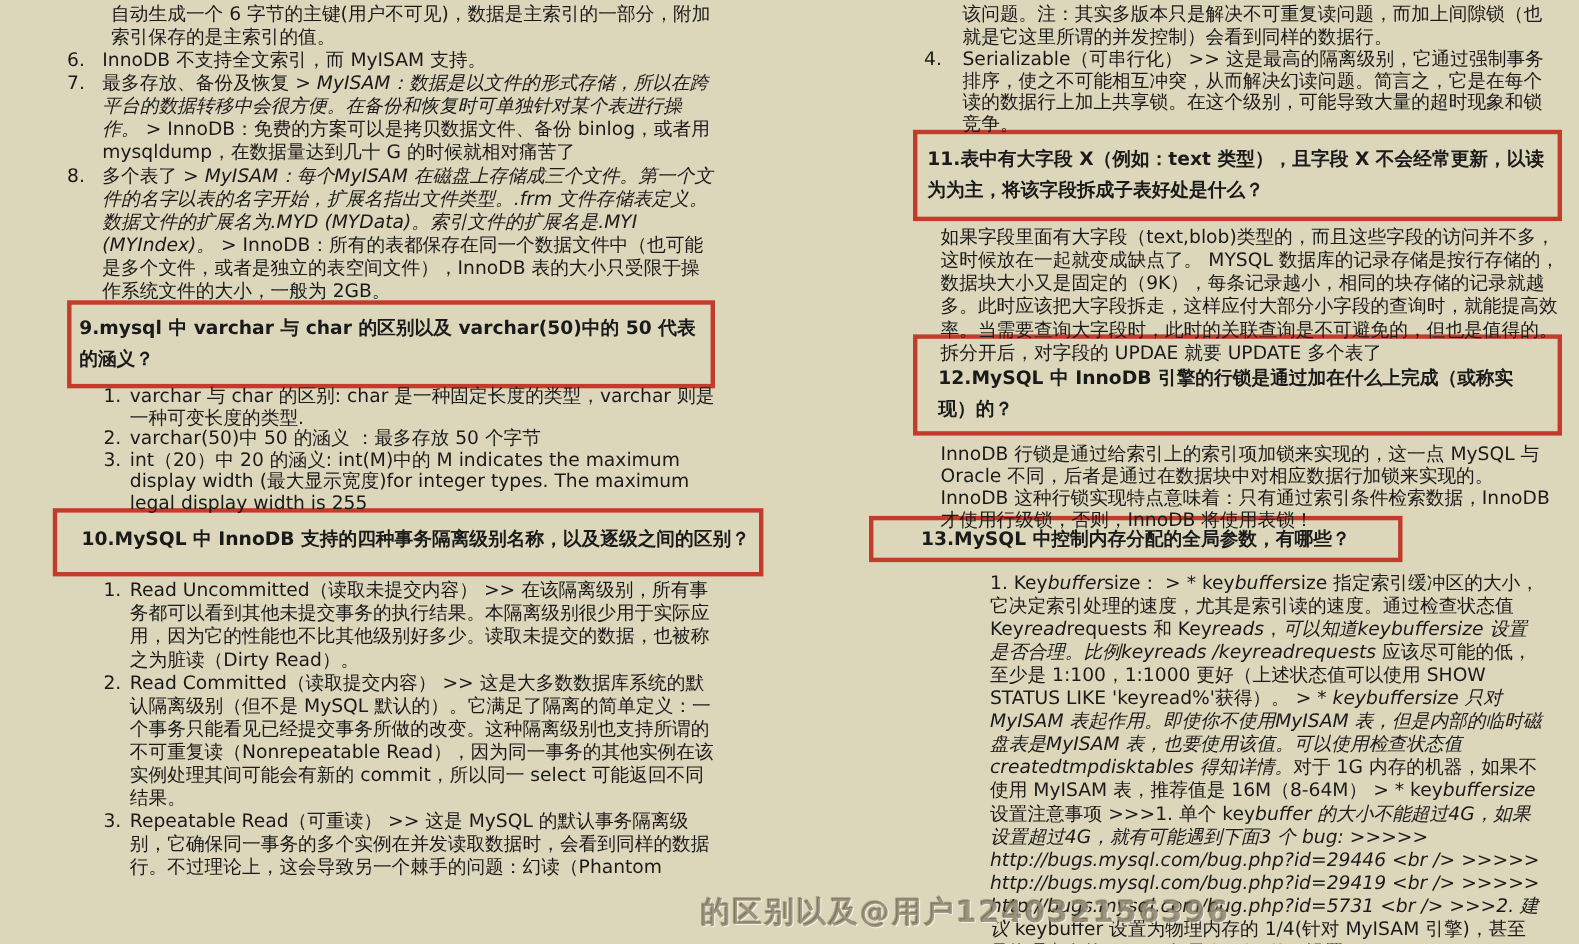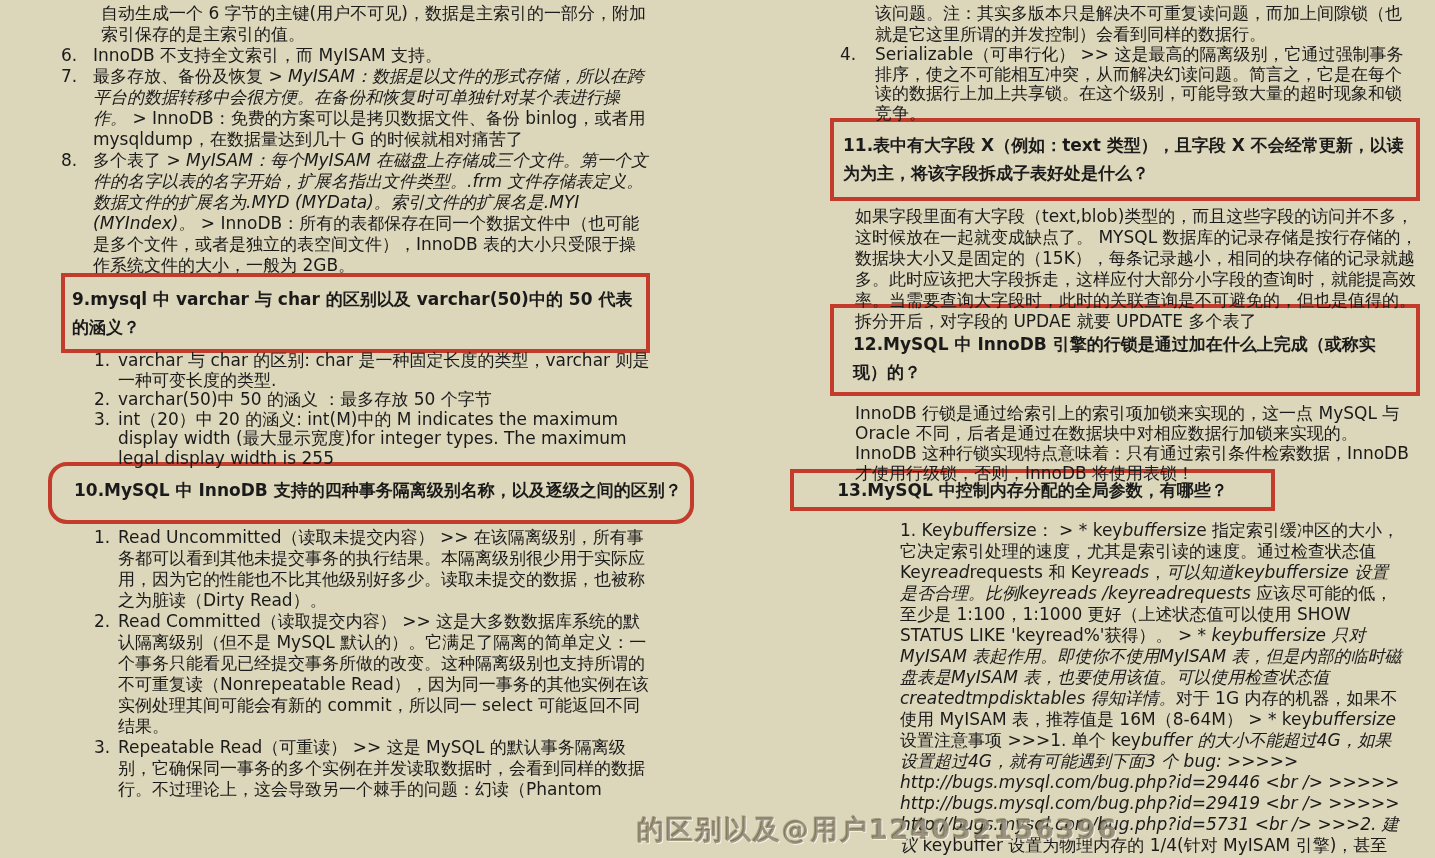--- a/index.html
+++ b/index.html
@@ -24,21 +24,21 @@
 
   
   .redbox{
     border:4px solid #c33b2b;
     background:transparent;
     font-weight:bold;
     line-height:28px;
     box-sizing:border-box;
   }
   .rb9{margin-top:-3px;padding:8px 8px 8px 7px;width:589px;}
-  .rb10{margin-top:-6px;margin-left:-13px;width:646px;padding:10px 8px 16px 22px;border-radius:19px;}
+  .rb10{margin-top:-6px;margin-left:-13px;width:646px;padding:10px 8px 16px 22px;}
   .rb11{margin-top:-5px;margin-left:-8px;width:590px;padding:9px 10px 10px 9px;}
   .rb12{margin-top:-28px;margin-left:-8px;width:590px;padding:22px 10px 6px 19px;}
   .rb13{margin-top:-14px;margin-left:-48px;width:485px;padding:3px 0;text-align:center;}
 
   .q9-list{margin-top:-2px;line-height:19.5px;}
   .q9-list .li{padding-left:33px;}
   .q9-list .num{width:24px;}
   .q10-list{margin-top:3px;}
   .q10-list .li{padding-left:33px;}
   .q10-list .num{width:24px;}
@@ -121,21 +121,21 @@
 
   <div class="li li4">
     <span class="num">4.</span>
     <span class="txt">Serializable（可串行化）  &gt;&gt;  这是最高的隔离级别，它通过强制事务排序，使之不可能相互冲突，从而解决幻读问题。简言之，它是在每个读的数据行上加上共享锁。在这个级别，可能导致大量的超时现象和锁竞争。</span>
   </div>
 
   <div class="redbox rb11">
     <p>11.表中有大字段 X（例如：text 类型），且字段 X 不会经常更新，以读为为主，将该字段拆成子表好处是什么？</p>
   </div>
 
-  <p class="ans">如果字段里面有大字段（text,blob)类型的，而且这些字段的访问并不多，这时候放在一起就变成缺点了。 MYSQL 数据库的记录存储是按行存储的，数据块大小又是固定的（15K），每条记录越小，相同的块存储的记录就越多。此时应该把大字段拆走，这样应付大部分小字段的查询时，就能提高效率。当需要查询大字段时，此时的关联查询是不可避免的，但也是值得的。拆分开后，对字段的 UPDAE 就要 UPDATE 多个表了</p>
+  <p class="ans">如果字段里面有大字段（text,blob)类型的，而且这些字段的访问并不多，这时候放在一起就变成缺点了。 MYSQL 数据库的记录存储是按行存储的，数据块大小又是固定的（9K），每条记录越小，相同的块存储的记录就越多。此时应该把大字段拆走，这样应付大部分小字段的查询时，就能提高效率。当需要查询大字段时，此时的关联查询是不可避免的，但也是值得的。拆分开后，对字段的 UPDAE 就要 UPDATE 多个表了</p>
 
   <div class="redbox rb12">
     <p>12.MySQL 中 InnoDB 引擎的行锁是通过加在什么上完成（或称实现）的？</p>
   </div>
 
   <p class="ans ans12">InnoDB 行锁是通过给索引上的索引项加锁来实现的，这一点 MySQL 与 Oracle 不同，后者是通过在数据块中对相应数据行加锁来实现的。InnoDB 这种行锁实现特点意味着：只有通过索引条件检索数据，InnoDB 才使用行级锁，否则，InnoDB 将使用表锁！</p>
 
   <div class="redbox rb13">
     <p>13.MySQL 中控制内存分配的全局参数，有哪些？</p>
   </div>

